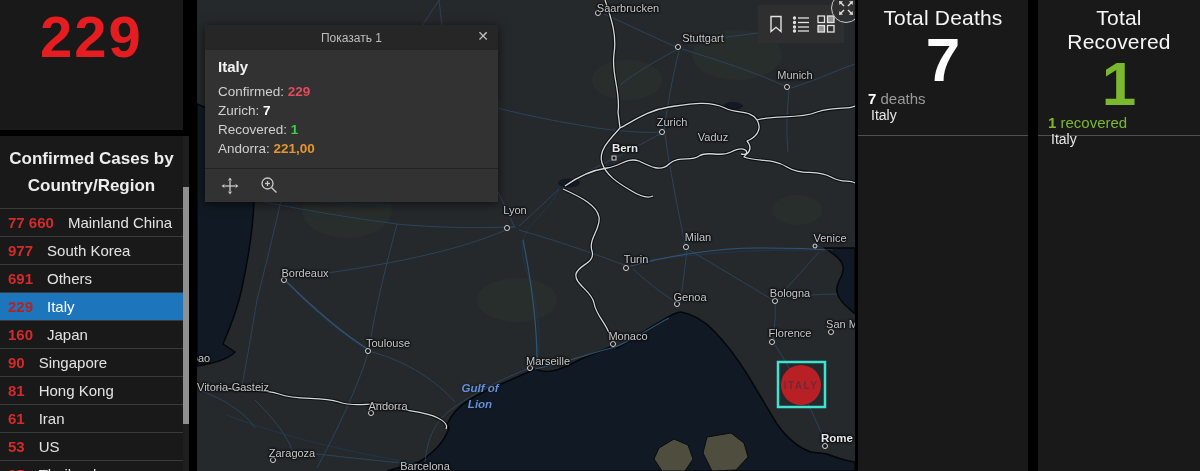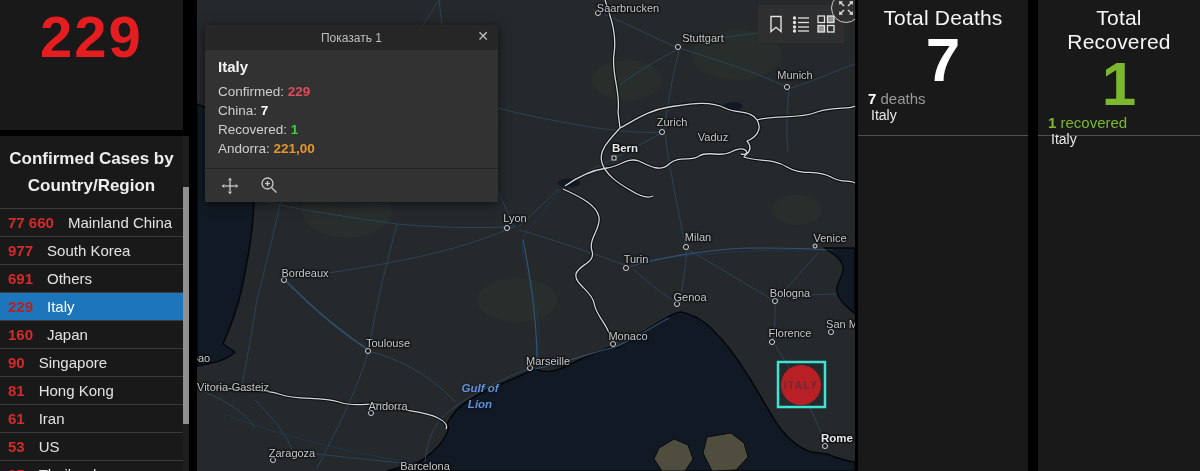--- a/index.html
+++ b/index.html
@@ -242,21 +242,21 @@
         <div class="city-dot" style="left: 481px; top: 47px;"></div>
         <div class="map-label" style="left: 506px; top: 38px;">Stuttgart</div>
         <div class="city-dot" style="left: 590px; top: 87px;"></div>
         <div class="map-label" style="left: 598px; top: 75px;">Munich</div>
         <div class="city-dot" style="left: 465px; top: 132px;"></div>
         <div class="map-label" style="left: 475px; top: 122px;">Zurich</div>
         <div class="map-label" style="left: 516px; top: 137px;">Vaduz</div>
         <div class="city-dot square" style="left: 417px; top: 158px;"></div>
         <div class="map-label bold" style="left: 428px; top: 148px;">Bern</div>
         <div class="city-dot" style="left: 310px; top: 228px;"></div>
-        <div class="map-label" style="left: 318px; top: 218px;">Lyon</div>
+        <div class="map-label" style="left: 318px; top: 210px;">Lyon</div>
         <div class="city-dot" style="left: 489px; top: 247px;"></div>
         <div class="map-label" style="left: 501px; top: 237px;">Milan</div>
         <div class="city-dot open" style="left: 618px; top: 246px;"></div>
         <div class="map-label" style="left: 633px; top: 238px;">Venice</div>
         <div class="city-dot" style="left: 429px; top: 268px;"></div>
         <div class="map-label" style="left: 439px; top: 259px;">Turin</div>
         <div class="city-dot" style="left: 87px; top: 280px;"></div>
         <div class="map-label" style="left: 108px; top: 273px;">Bordeaux</div>
         <div class="city-dot" style="left: 578px; top: 301px;"></div>
         <div class="map-label" style="left: 593px; top: 293px;">Bologna</div>
@@ -332,21 +332,21 @@
       <div class="popup-header">
         <span>Показать 1</span>
         <span class="popup-close">✕</span>
       </div>
       <div class="popup-body">
         <div class="popup-country">Italy</div>
         <div class="popup-row">
           <span>Confirmed:</span> <span class="pv pv-confirmed">229</span>
         </div>
         <div class="popup-row">
-          <span>China:</span> <span class="pv pv-deaths">7</span>
+          <span>Zurich:</span> <span class="pv pv-deaths">7</span>
         </div>
         <div class="popup-row">
           <span>Recovered:</span> <span class="pv pv-recovered">1</span>
         </div>
         <div class="popup-row">
           <span>Andorra:</span> <span class="pv pv-existing">221,00</span>
         </div>
       </div>
       <div class="popup-footer">
         <div class="foot-btn">

